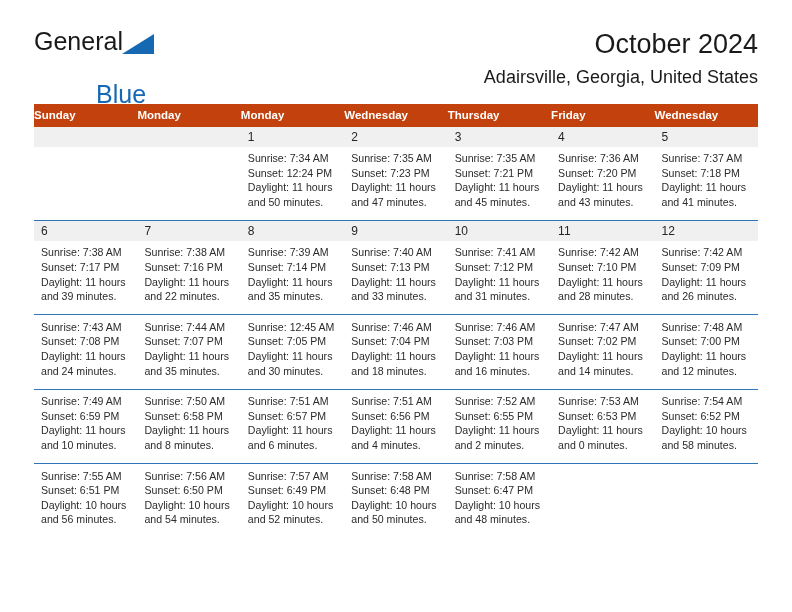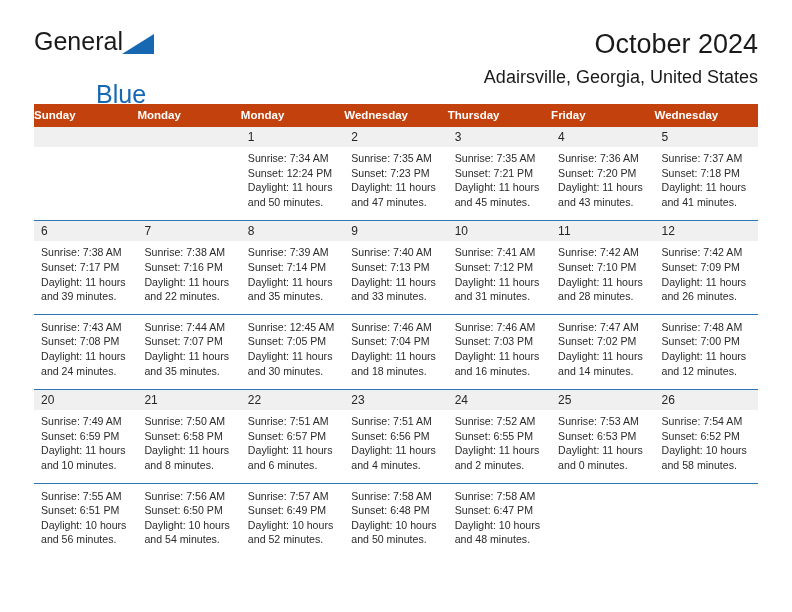--- a/index.html
+++ b/index.html
@@ -342,29 +342,20 @@
           <div class="line">and 12 minutes.</div>
         </td>
       </tr>
 
       <tr class="week-sep">
         <td colspan="7">
             <div class="rule"></div>
           </td>
       </tr>
 
-      <tr class="daynum-row">
-        <td>20</td>
-        <td>21</td>
-        <td>22</td>
-        <td>23</td>
-        <td>24</td>
-        <td>25</td>
-        <td>26</td>
-      </tr>
       <tr class="detail-row">
         <td>
           <div class="line">Sunrise: 7:49 AM</div>
           <div class="line">Sunset: 6:59 PM</div>
           <div class="line">Daylight: 11 hours</div>
           <div class="line">and 10 minutes.</div>
         </td>
         <td>
           <div class="line">Sunrise: 7:50 AM</div>
           <div class="line">Sunset: 6:58 PM</div>

